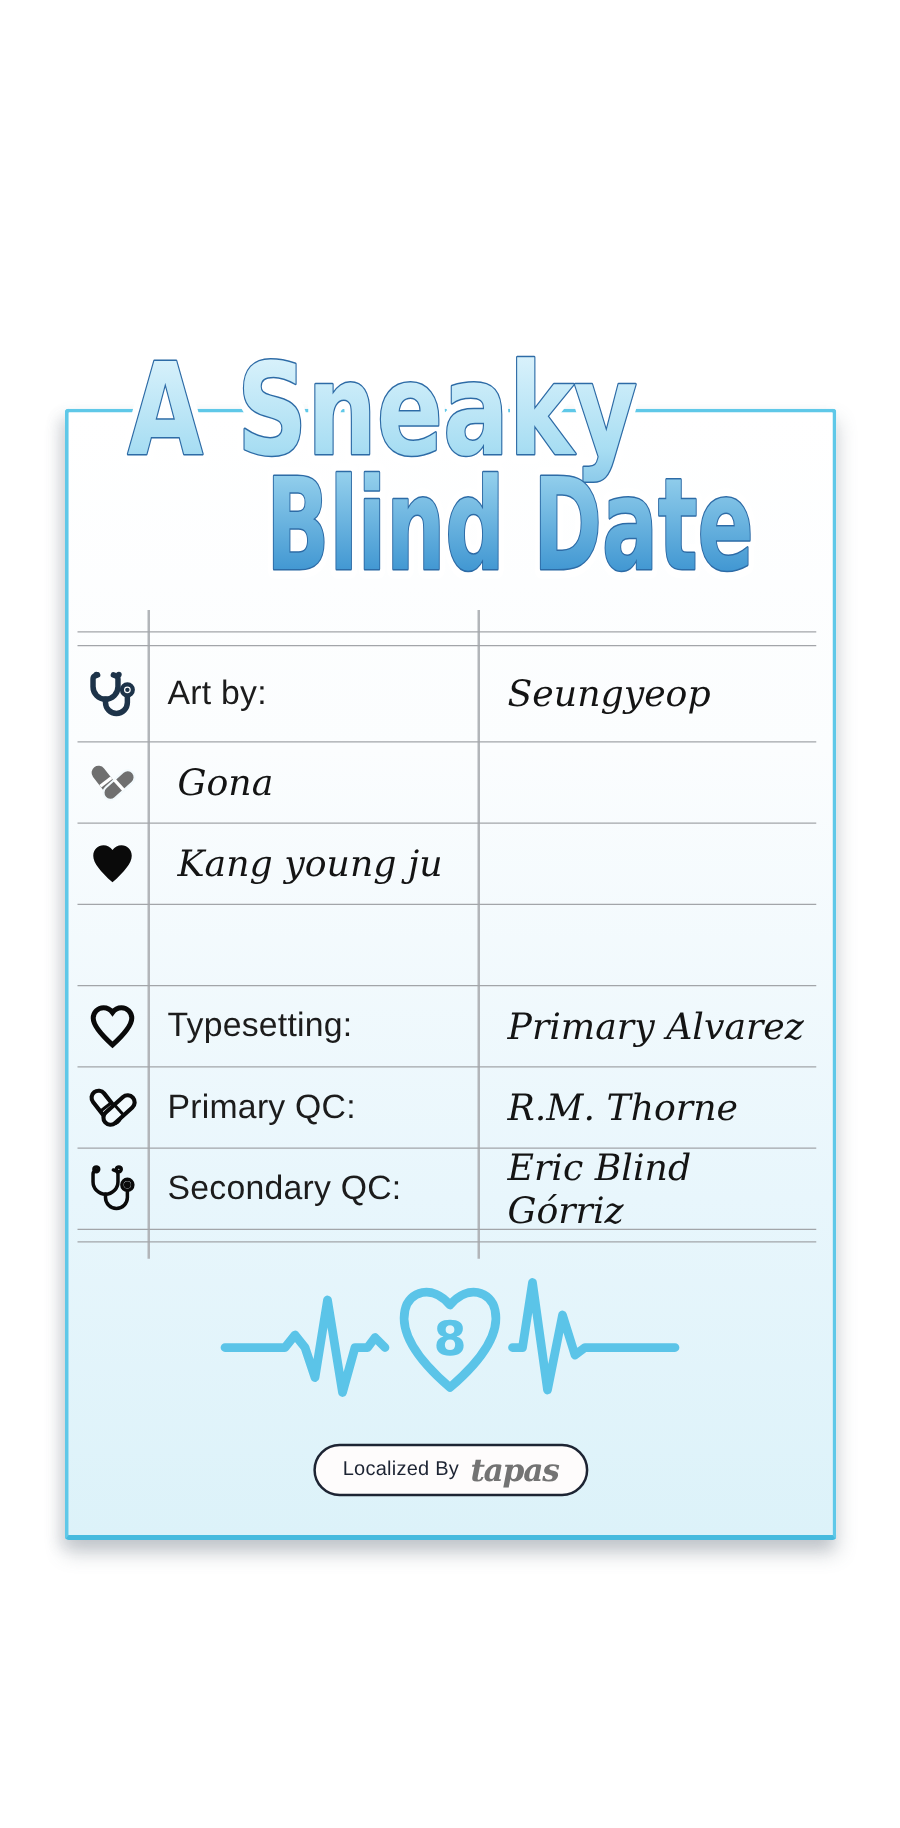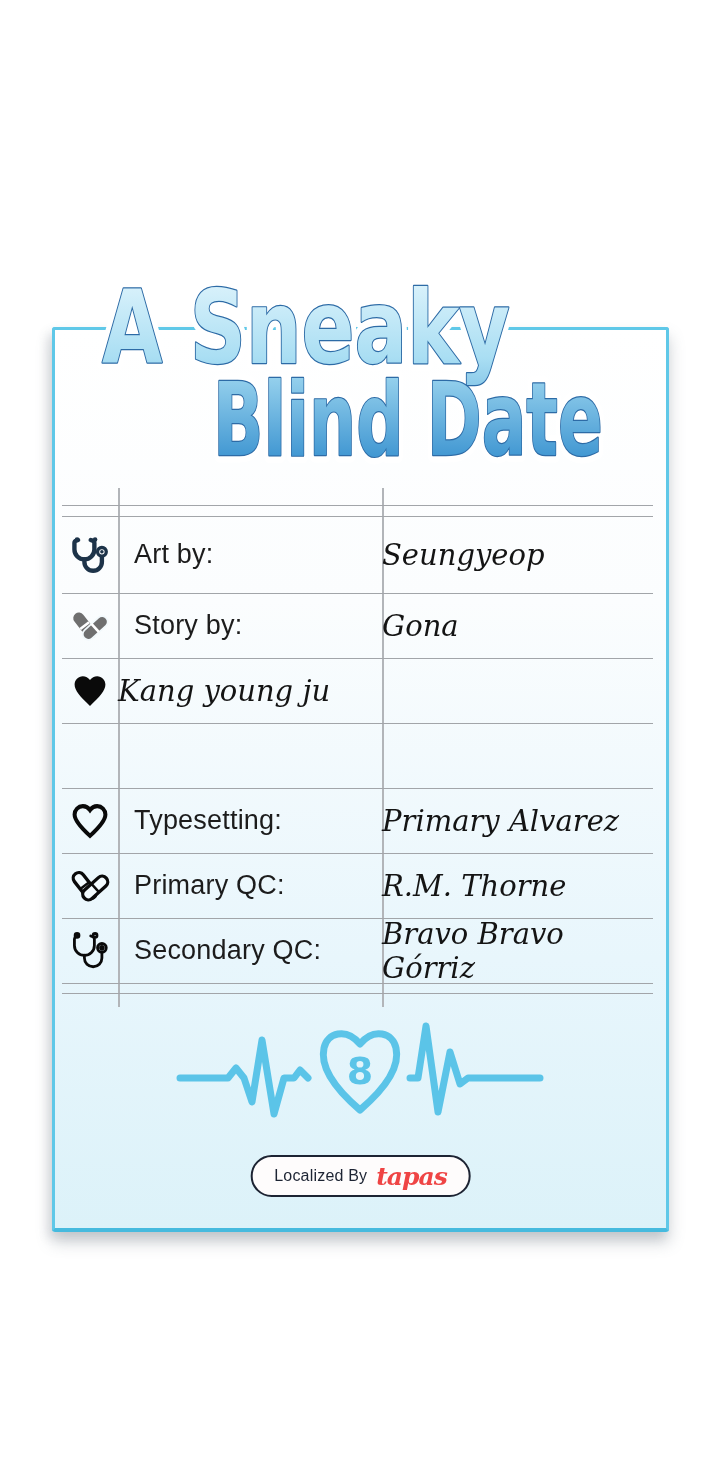--- a/index.html
+++ b/index.html
@@ -42,40 +42,40 @@
   .vline{position:absolute;width:2px;background:#b2b5b9;top:158px;height:519px;}
   .v1{left:63px;} .v2{left:327px;}
   .hline{position:absolute;left:7px;width:591px;height:1px;background:#a2a5a9;}
 
   
   .row{position:absolute;left:7px;width:591px;display:flex;align-items:center;}
   .icon-cell{width:56px;display:flex;align-items:center;justify-content:center;flex:0 0 56px;}
   .icon-cell svg{width:42px;height:42px;}
   .label-cell{width:264px;flex:0 0 264px;padding-left:16px;box-sizing:border-box;
     font-size:27px;color:#1c1c1c;letter-spacing:.2px;}
-  .name-cell{flex:1;
+  .name-cell{flex:1;padding-left:24px;
     font-family:"DejaVu Serif", serif;font-style:italic;
     font-size:29px;color:#141414;}
 
   
   .ekg-svg{position:absolute;left:115px;top:678px;width:380px;height:130px;}
   .ekg-line{fill:none;stroke:#5bc4e8;stroke-width:7;stroke-linecap:round;stroke-linejoin:round;}
   .ekg-num{font-family:"DejaVu Sans", sans-serif;font-weight:bold;font-size:38px;
     fill:#5bc4e8;text-anchor:middle;}
 
   
   .badge{
     position:absolute;left:50%;top:825px;transform:translateX(-50%);
     height:42px;padding:0 22px;box-sizing:border-box;
     background:#fefcfc;border:2.5px solid #1d2433;border-radius:23px;
     display:inline-flex;align-items:center;gap:9px;white-space:nowrap;justify-content:center;
   }
   .badge-label{font-size:16px;color:#1d2433;letter-spacing:.2px;}
   .badge-brand{font-family:"DejaVu Serif", serif;font-style:italic;font-weight:bold;
-    font-size:25px;color:#ef4444;letter-spacing:-1px;}
+    font-size:25px;color:#737373;letter-spacing:-1px;}
 </style>
 </head>
 <body>
 
 <div class="page">
 
   <svg class="title-svg" viewBox="0 0 600 230">
     <defs>
       <linearGradient id="titleGrad" gradientUnits="userSpaceOnUse" x1="0" y1="20" x2="0" y2="205">
         <stop offset="0" stop-color="#dff4fc"></stop>
@@ -127,21 +127,20 @@
           <g transform="rotate(-38 9 12)">
             <rect x="5.9" y="3.2" width="6.4" height="17.2" rx="3.2" fill="#6f6f6f"></rect>
             <line x1="5.9" y1="11.8" x2="12.3" y2="11.8" stroke="#ffffff" stroke-width="1.5"></line>
           </g>
           <g transform="rotate(48 15 13)">
             <rect x="11.9" y="4.6" width="6.4" height="17" rx="3.2" fill="#6f6f6f" stroke="#f2f9fc" stroke-width="1"></rect>
             <line x1="11.9" y1="13.1" x2="18.3" y2="13.1" stroke="#ffffff" stroke-width="1.5"></line>
           </g>
         </svg>
       </div>
-      <div class="label-cell">Story by:</div>
       <div class="name-cell">Gona</div>
     </div>
 
     <div class="row" style="top:328px;height:65px">
       <div class="icon-cell">
         <svg viewBox="0 0 24 24">
           <path d="M12 20.5C6.4 15.4 3.2 11.6 3.2 8.3c0-2.7 2.1-4.8 4.7-4.8 1.6 0 3.1.8 4.1 2.2 1-1.4 2.5-2.2 4.1-2.2 2.6 0 4.7 2.1 4.7 4.8 0 3.3-3.2 7.1-8.8 12.2z" fill="#0a0a0a"></path>
         </svg>
       </div>
       <div class="name-cell">Kang young ju</div>
@@ -182,21 +181,21 @@
             <path d="M5.2 3.4 4.1 3.8c-.6.2-1 .8-1 1.4v3.6a5.7 5.7 0 0 0 11.4 0V5.2c0-.6-.4-1.2-1-1.4l-1.1-.4"></path>
             <path d="M8.8 14.4v1.6a5 5 0 0 0 10 0v-2.6"></path>
             <circle cx="18.8" cy="10.2" r="2.5"></circle>
             <circle cx="18.8" cy="10.2" r=".8"></circle>
             <circle cx="4.6" cy="3.1" r="1.1"></circle>
             <circle cx="14.9" cy="3.1" r="1.1"></circle>
           </g>
         </svg>
       </div>
       <div class="label-cell">Secondary QC:</div>
-      <div class="name-cell">Bravo Bravo Górriz</div>
+      <div class="name-cell">Eric Blind Górriz</div>
     </div>
 
     <svg class="ekg-svg" viewBox="0 0 380 130">
       <polyline class="ekg-line" points="10,70 58,70 66,60 74,70 82,94 92,32 104,106 114,70 124,70 130,62 138,70"></polyline>
       <polyline class="ekg-line" points="240,70 248,70 256,18 268,104 280,44 290,76 298,70 370,70"></polyline>
       <path class="ekg-line" d="M190 102 C 162 78, 150 58, 154 40 C 157 25, 176 19, 190 36 C 204 19, 223 25, 226 40 C 230 58, 218 78, 190 102 Z"></path>
       <text class="ekg-num" x="190" y="76">8</text>
     </svg>
 
     <div class="badge">

